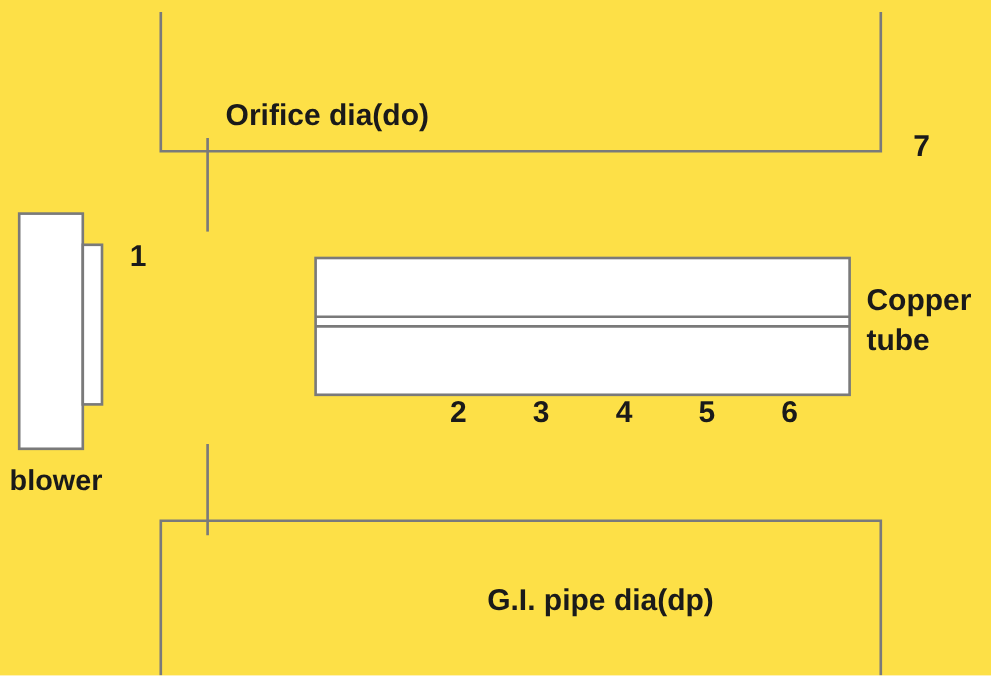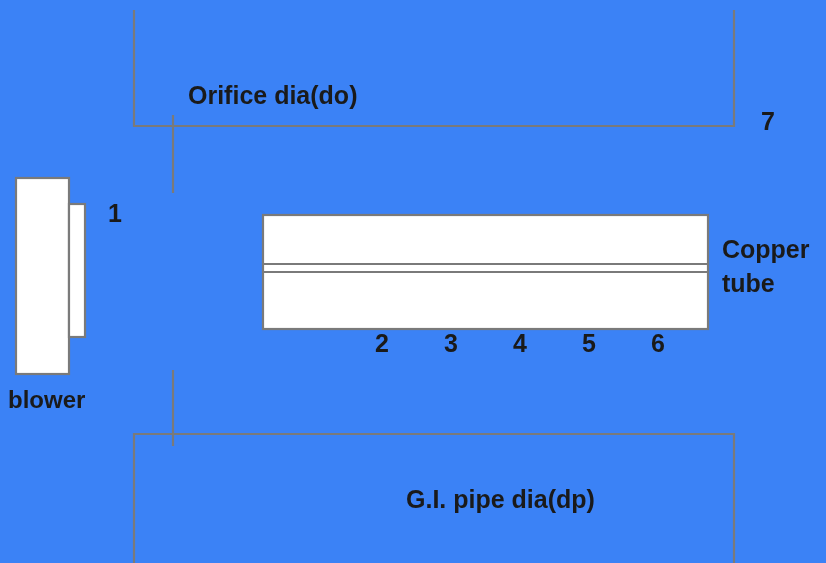--- a/index.html
+++ b/index.html
@@ -11,21 +11,21 @@
   body {
     width: 826px;
     height: 563px;
     font-family: "Liberation Sans", sans-serif;
     overflow: hidden;
   }
   #diagram-root {
     position: relative;
     width: 826px;
     height: 563px;
-    background: #3b82f6;
+    background: #fde047;
   }
   svg#schematic {
     display: block;
     width: 826px;
     height: 563px;
   }
   .stroke-line {
     stroke: #7a7a7a;
     stroke-width: 2.2;
     fill: none;

